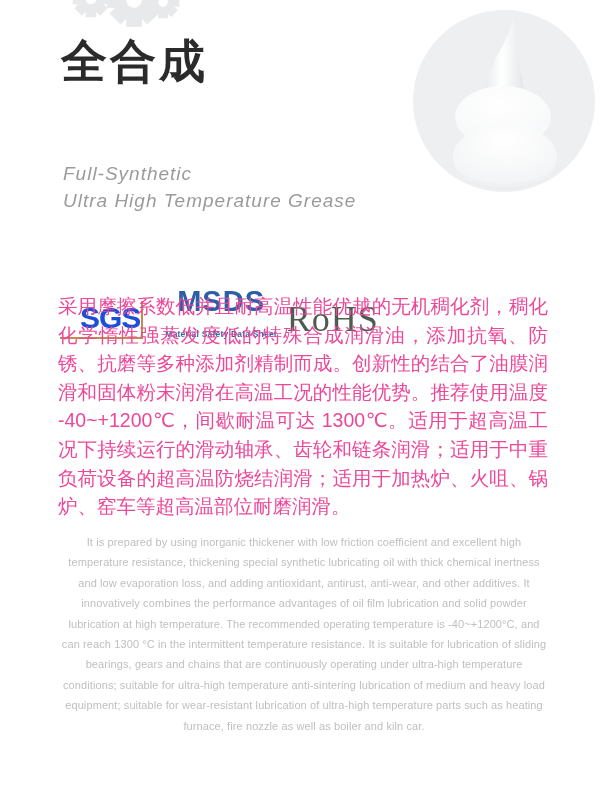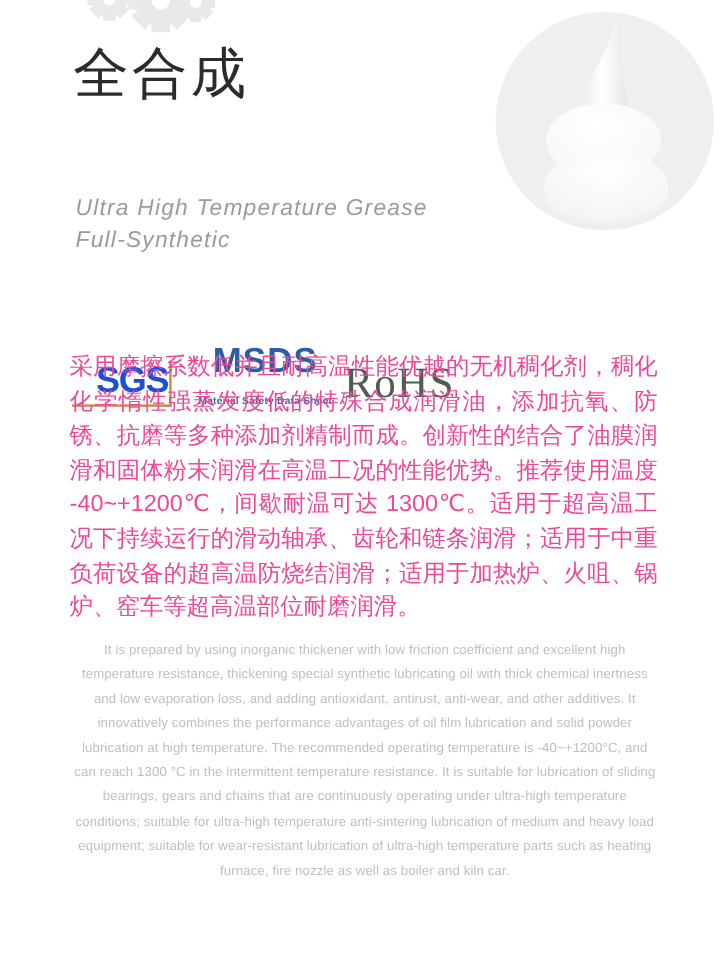--- a/index.html
+++ b/index.html
@@ -28,21 +28,21 @@
   .product-circle {
     position: absolute; left: 3px; top: 2px;
     width: 182px; height: 182px; border-radius: 50%;
     background: #edeff0;
   }
   .grease-svg { position: absolute; left: 25px; top: 5px; width: 135px; height: 182px; }
 
   
   .title-block { position: absolute; left: 61px; top: 34px; }
   .title-cn {
-    font-size: 46px; font-weight: normal; letter-spacing: 3px;
+    font-size: 46px; font-weight: bold; letter-spacing: 3px;
     line-height: 55px; color: #2b2b2b; white-space: nowrap;
   }
   .title-cn.red { color: #d23b31; }
   .subtitle {
     position: absolute; left: 63px; top: 160px;
     font-size: 19px; font-style: italic; color: #9b9b9b;
     line-height: 27px; letter-spacing: 1px; white-space: nowrap;
   }
 
   
@@ -137,22 +137,22 @@
     <path d="M 78 4 C 74 28 60 42 52 66 C 46 84 50 94 68 96 C 88 98 92 86 87 64 C 81 40 82 26 78 4 Z" fill="url(#grease-grad-cone)"></path>
     <ellipse cx="68" cy="104" rx="48" ry="31" fill="url(#grease-grad-mid)"></ellipse>
     <ellipse cx="70" cy="144" rx="52" ry="33" fill="url(#grease-grad-bot)"></ellipse>
   </svg>
 </div>
 
 <div class="title-block">
   <div class="title-cn">全合成</div>
 </div>
 <div class="subtitle">
+  <div>Full-Synthetic</div>
   <div>Ultra High Temperature Grease</div>
-  <div>Full-Synthetic</div>
 </div>
 
 <div class="certs">
   <div class="sgs-logo">SGS</div>
   <div class="msds-logo">
     <div class="msds-main">MSDS</div>
     <div class="msds-tagline">Material Safety Data Sheet</div>
   </div>
   <div class="rohs-logo">RoHS</div>
 </div>

